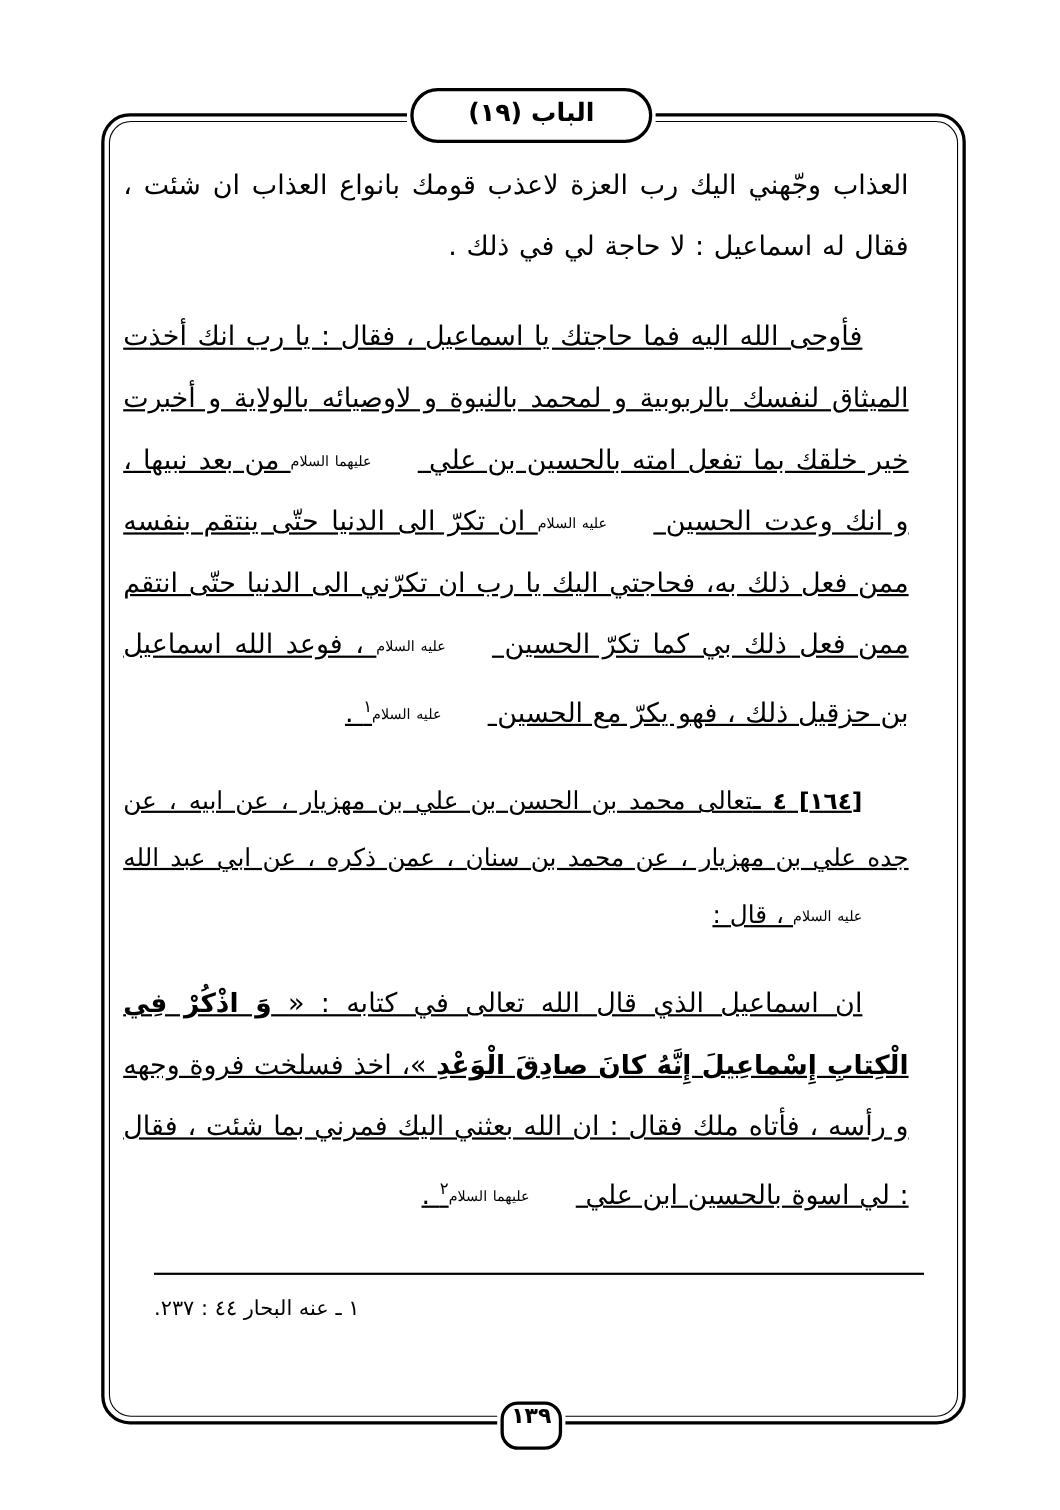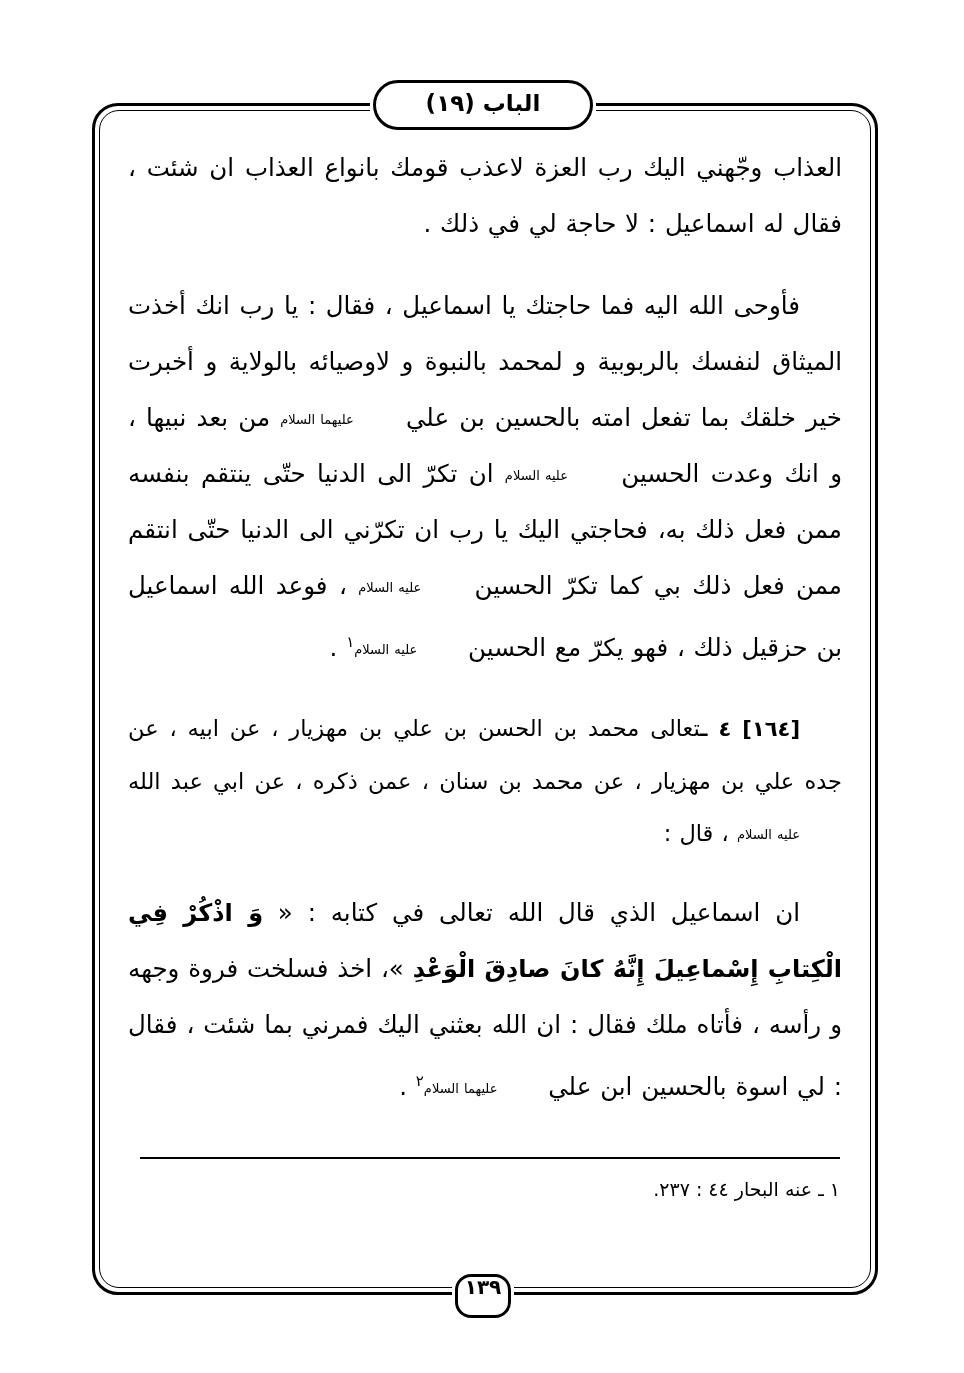--- a/index.html
+++ b/index.html
@@ -108,21 +108,21 @@
   .page-number-text {
     font-size: 20px;
     font-weight: bold;
     line-height: 1;
     padding-bottom: 2px;
   }
 
   
   .content {
     position: absolute;
-    left: 128px;
+    left: 112px;
     top: 140px;
     width: 714px;
     height: 990px;
     text-align: justify;
     text-align-last: justify;
     direction: rtl;
   }
 
   .para {
     font-size: 24.5px;
@@ -130,20 +130,21 @@
     margin: 0 0 6px 0;
     text-align: justify;
     text-align-last: right;
     word-spacing: 1px;
   }
   .para.indent {
     text-indent: 42px;
   }
   .para.spaced-top {
     margin-top: 26px;
+    text-decoration: underline;
   }
 
   .narrator-line {
     font-size: 22.5px;
     line-height: 52px;
   }
 
   .hadith-num {
     font-weight: bold;
     font-size: 21px;
@@ -183,21 +184,21 @@
     left: 140px;
     top: 1172px;
     width: 700px;
     direction: rtl;
     text-align: center;
   }
   .footnote {
     font-size: 19px;
     line-height: 34px;
     margin: 0;
-    text-align: right;
+    text-align: left;
   }
 </style>
 </head>
 <body>
 
 <div class="page">
 
   <div class="frame-outer"></div>
   <div class="frame-inner"></div>
   <div class="frame-gap-top"></div>

